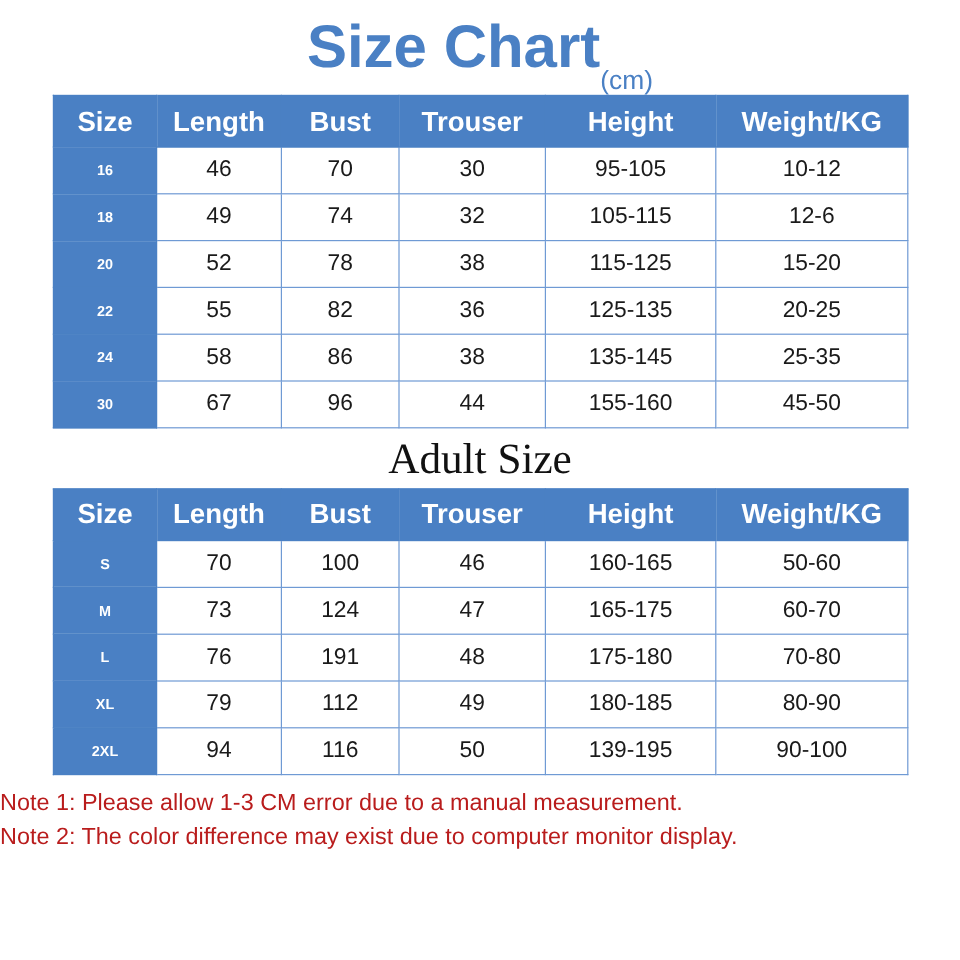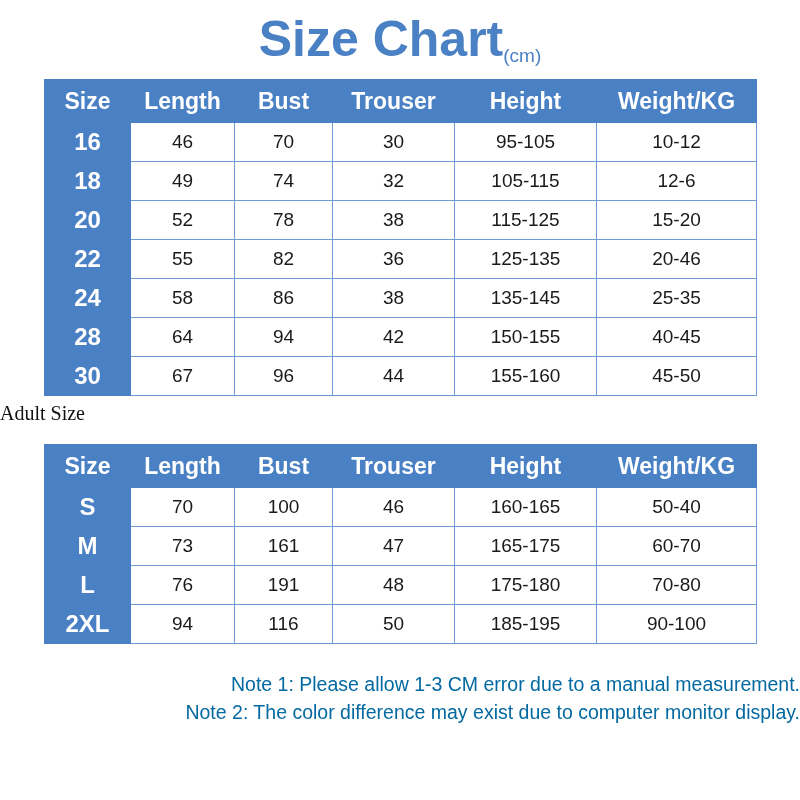--- a/index.html
+++ b/index.html
@@ -28,26 +28,26 @@
   }
   .title-main {
     font-size: 50px;
     font-weight: bold;
     color: #4a80c4;
     letter-spacing: 0px;
     font-family: "Liberation Sans", sans-serif;
     margin-top: 34px;
   }
   .title-unit {
-    font-size: 19px;
+    font-size: 22px;
     font-weight: normal;
     color: #4a80c4;
     vertical-align: baseline;
     position: relative;
-    top: 6px;
+    top: 18px;
   }
   
   .table-block {
     margin: 0 auto;
     width: 712px;
   }
   table.size-table {
     border-collapse: collapse;
     width: 712px;
     table-layout: fixed;
@@ -72,48 +72,48 @@
     font-size: 19px;
     color: #1a1a1a;
     height: 38px;
     border: 1px solid #6f9ad4;
     background: #ffffff;
   }
   table.size-table tbody td.size-cell {
     background: #4a80c4;
     color: #ffffff;
     font-weight: bold;
-    font-size: 24px;
+    font-size: 12px;
     border: 1px solid #4a80c4;
   }
   
   .col-size    { width: 86px; }
   .col-length  { width: 104px; }
   .col-bust    { width: 98px; }
   .col-trouser { width: 122px; }
   .col-height  { width: 142px; }
   .col-weight  { width: 160px; }
 
   .kids-table-wrap { margin-top: 15px; }
 
   .adult-heading {
-    text-align: left;
-    font-size: 20px;
+    text-align: center;
+    font-size: 36px;
     color: #111111;
     font-family: "Liberation Serif", serif;
-    margin: 6px 0 20px 0;
+    margin: 6px 0 4px 0;
     line-height: 1.1;
   }
   .adult-table-wrap { margin-top: 0px; }
 
   
   .notes {
-    margin-top: 26px;
-    text-align: right;
-    color: #0369a1;
+    margin-top: 9px;
+    text-align: left;
+    color: #b91c1c;
     font-size: 19.5px;
     font-family: "Liberation Sans", sans-serif;
     line-height: 1.45;
   }
   .notes div { white-space: nowrap; }
 </style>
 </head>
 <body>
 
 <div class="page">
@@ -166,37 +166,29 @@
           <td>38</td>
           <td>115-125</td>
           <td>15-20</td>
         </tr>
         <tr>
           <td class="size-cell">22</td>
           <td>55</td>
           <td>82</td>
           <td>36</td>
           <td>125-135</td>
-          <td>20-46</td>
+          <td>20-25</td>
         </tr>
         <tr>
           <td class="size-cell">24</td>
           <td>58</td>
           <td>86</td>
           <td>38</td>
           <td>135-145</td>
           <td>25-35</td>
-        </tr>
-        <tr>
-          <td class="size-cell">28</td>
-          <td>64</td>
-          <td>94</td>
-          <td>42</td>
-          <td>150-155</td>
-          <td>40-45</td>
         </tr>
         <tr>
           <td class="size-cell">30</td>
           <td>67</td>
           <td>96</td>
           <td>44</td>
           <td>155-160</td>
           <td>45-50</td>
         </tr>
       </tbody>
@@ -225,44 +217,52 @@
           <th>Weight/KG</th>
         </tr>
       </thead>
       <tbody>
         <tr>
           <td class="size-cell">S</td>
           <td>70</td>
           <td>100</td>
           <td>46</td>
           <td>160-165</td>
-          <td>50-40</td>
+          <td>50-60</td>
         </tr>
         <tr>
           <td class="size-cell">M</td>
           <td>73</td>
-          <td>161</td>
+          <td>124</td>
           <td>47</td>
           <td>165-175</td>
           <td>60-70</td>
         </tr>
         <tr>
           <td class="size-cell">L</td>
           <td>76</td>
           <td>191</td>
           <td>48</td>
           <td>175-180</td>
           <td>70-80</td>
         </tr>
         <tr>
+          <td class="size-cell">XL</td>
+          <td>79</td>
+          <td>112</td>
+          <td>49</td>
+          <td>180-185</td>
+          <td>80-90</td>
+        </tr>
+        <tr>
           <td class="size-cell">2XL</td>
           <td>94</td>
           <td>116</td>
           <td>50</td>
-          <td>185-195</td>
+          <td>139-195</td>
           <td>90-100</td>
         </tr>
       </tbody>
     </table>
   </div>
 
   <div class="notes">
     <div>Note 1: Please allow 1-3 CM error due to a manual measurement.</div>
     <div>Note 2: The color difference may exist due to computer monitor display.</div>
   </div>

